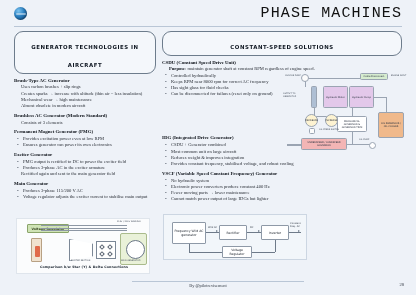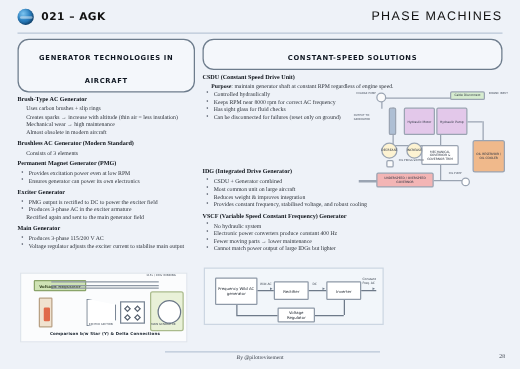--- a/index.html
+++ b/index.html
@@ -25,22 +25,22 @@
   }
   .globe::after {
     content: ""; position: absolute; left: 1.5px; top: 5.5px;
     width: 10px; height: 2px; background: rgba(255,255,255,.45); border-radius: 2px;
   }
   .doc-code {
     font-family: "DejaVu Sans", sans-serif;
     font-weight: bold; font-size: 8.5px; letter-spacing: .4px; color: #111;
   }
   .doc-title {
-    margin-left: auto; font-family: Liberation Sans, sans-serif;
-    font-size: 10px; letter-spacing: 1.1px; color: #111;
+    margin-left: auto; font-family: Liberation Mono, monospace;
+    font-size: 15px; letter-spacing: 1.1px; color: #111;
   }
   .header-rule {
     position: absolute; left: 14px; top: 26px; width: 388px; height: 1px;
     background: #b9c6d6;
   }
 
   
   .col { position: absolute; top: 31px; }
   .col-left  { left: 14px;  width: 142px; }
   .col-right { left: 162px; width: 240px; }
@@ -197,21 +197,20 @@
   .page-num {
     position: absolute; right: 12px; top: 282px;
     font-family: "Liberation Serif", serif; font-size: 4.6px; color: #353c46;
   }
 </style>
 </head>
 <body>
 
 <div class="header">
   <span class="globe"></span>
-  <span class="doc-code">021 – AGK</span>
   <span class="doc-title">PHASE MACHINES</span>
 </div>
 <div class="header-rule"></div>
 
 <div class="col col-left">
 
   <div class="band">
     <span class="band-text">GENERATOR TECHNOLOGIES IN AIRCRAFT</span>
   </div>
 

